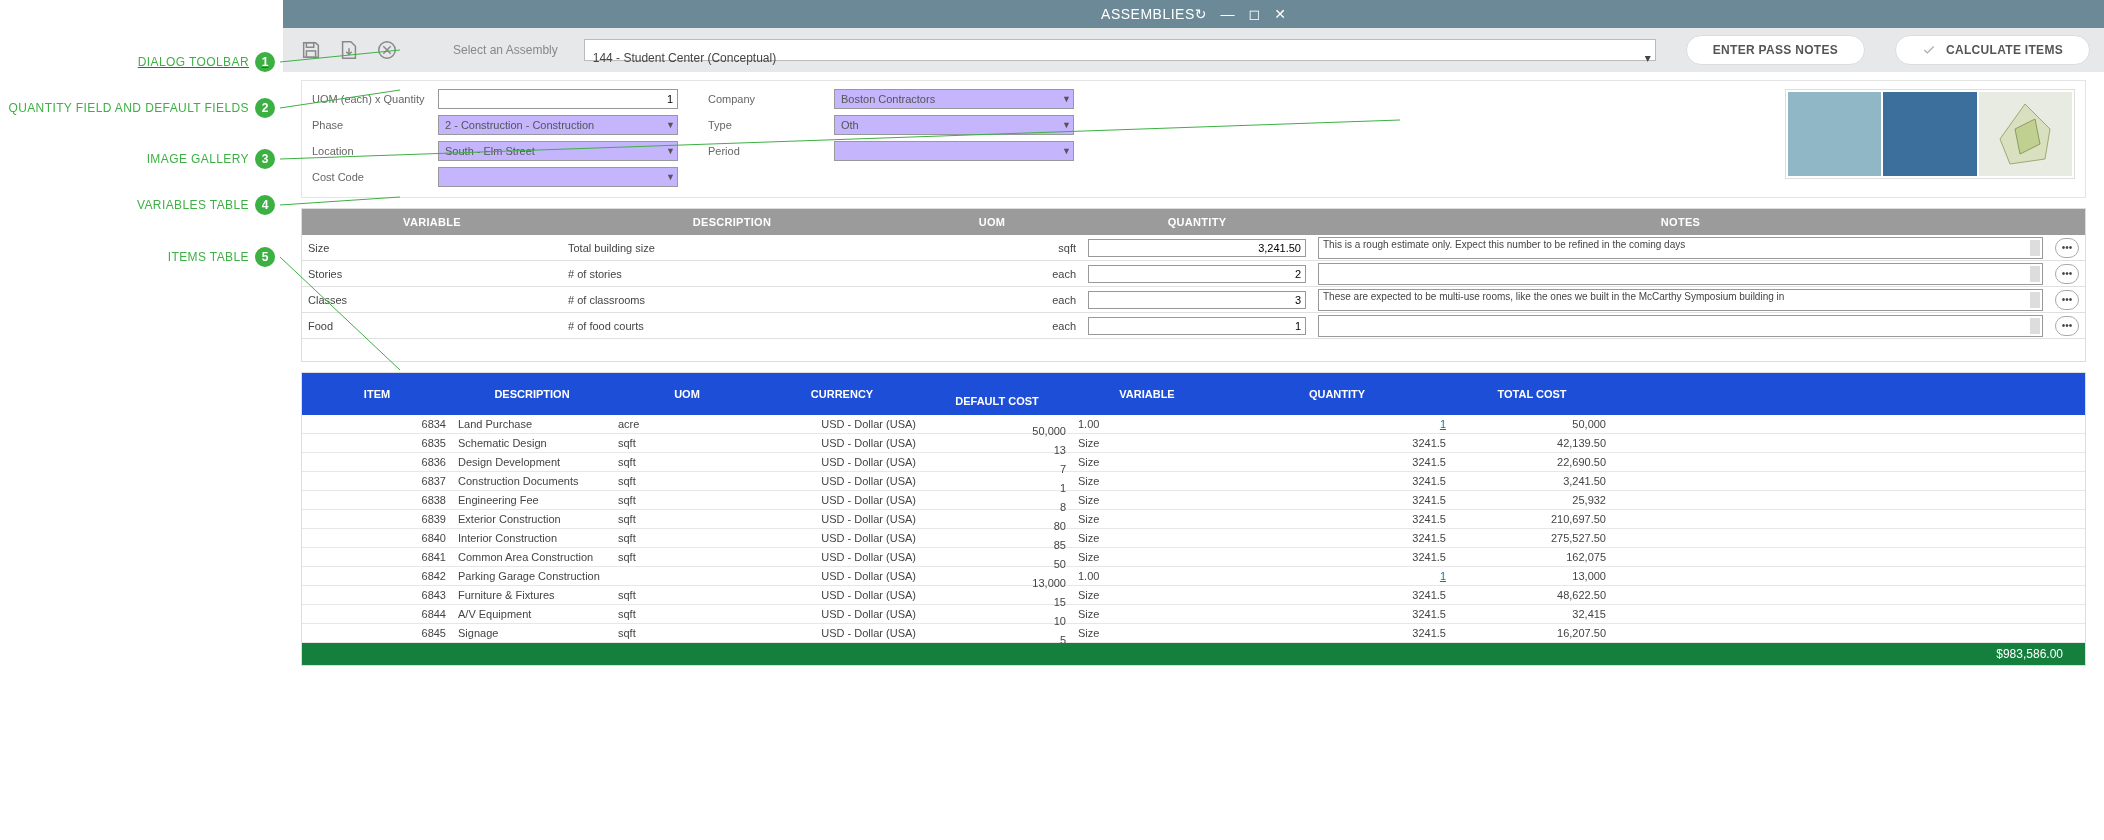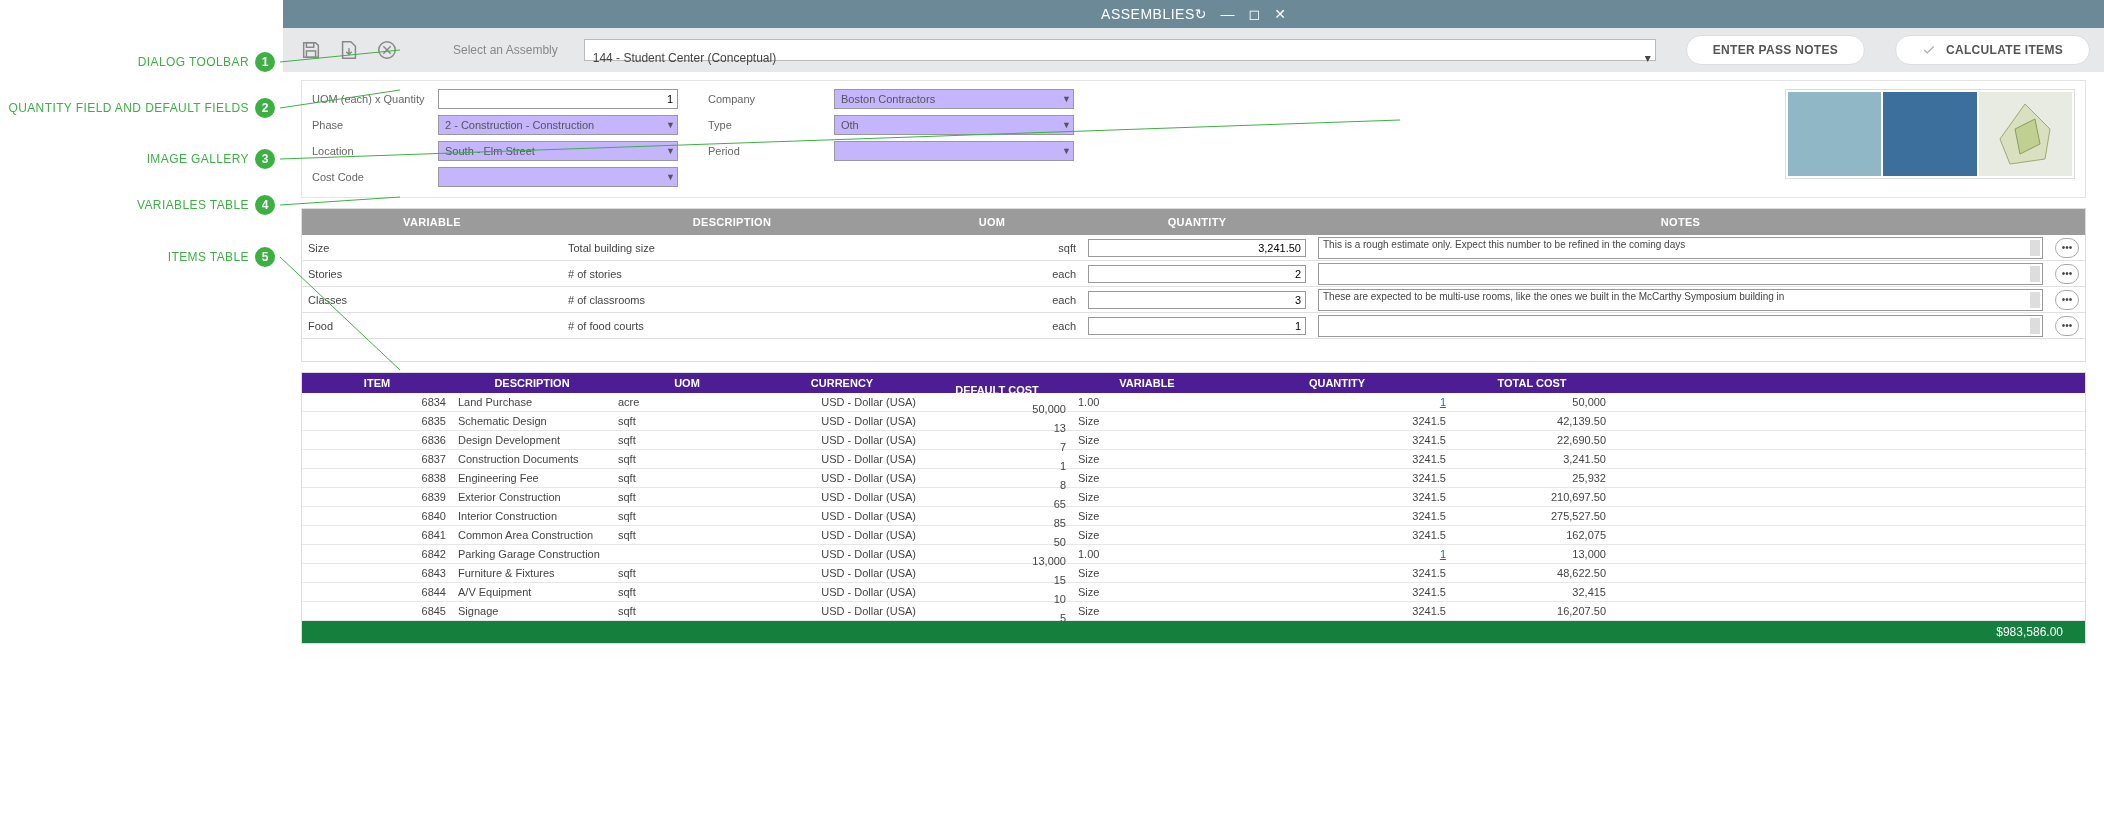--- a/index.html
+++ b/index.html
@@ -55,21 +55,21 @@
 .var-uom { width:180px; text-align:right !important; }
 .var-qty { width:230px; }
 .var-notes { flex:1; }
 .var-btn { width:36px; display:flex; align-items:center; justify-content:center; }
 .var-qty-input { border:1px solid #999; height:18px; width:100%; text-align:right; padding:0 4px; font-size:11px; }
 .var-notes-box { border:1px solid #999; height:22px; width:100%; padding:2px 14px 2px 4px; font-size:10px; color:#444; overflow:hidden; line-height:10px; position:relative; }
 .var-notes-box::after { content:""; position:absolute; right:2px; top:2px; bottom:2px; width:10px; background:linear-gradient(#ddd,#ddd); }
 .more-btn { width:24px; height:20px; border:1px solid #aaa; border-radius:10px; display:flex; align-items:center; justify-content:center; font-size:10px; cursor:pointer; }
 
 .item-wrap { border:1px solid #ddd; display:flex; flex-direction:column; }
-.item-head { display:flex; background:#4c1d95; color:#fff; font-size:11px; font-weight:bold; height:20px; align-items:center; }
+.item-head { display:flex; background:#1d4ed8; color:#fff; font-size:11px; font-weight:bold; height:42px; align-items:center; }
 .item-head > div, .irow > div { padding:0 6px; }
 .c-item { width:150px; text-align:right; }
 .c-desc { width:160px; }
 .c-uom { width:150px; }
 .c-curr { width:160px; text-align:right; }
 .c-dcost { width:150px; text-align:right;margin-top:13px; }
 .c-var { width:150px; }
 .c-qty { width:230px; text-align:right; }
 .c-total { width:160px; text-align:right; }
 .item-head .c-item,.item-head .c-desc,.item-head .c-uom,.item-head .c-curr,.item-head .c-dcost,.item-head .c-var,.item-head .c-qty,.item-head .c-total{ text-align:center;}
@@ -87,21 +87,21 @@
 <div class="wrap">
 
   <div class="annotations">
     <svg class="ann-line-svg">
       <line x1="280" y1="62" x2="400" y2="50" stroke="#3db044" stroke-width="1"></line>
       <line x1="280" y1="108" x2="400" y2="90" stroke="#3db044" stroke-width="1"></line>
       <line x1="280" y1="159" x2="1400" y2="120" stroke="#3db044" stroke-width="1"></line>
       <line x1="280" y1="205" x2="400" y2="197" stroke="#3db044" stroke-width="1"></line>
       <line x1="280" y1="257" x2="400" y2="370" stroke="#3db044" stroke-width="1"></line>
     </svg>
-    <div class="ann-row" style="top:52px;">
+    <div class="ann-row" style="top:52px;text-decoration:underline;">
         <span class="ann-label">DIALOG TOOLBAR</span>
         <span class="ann-badge">1</span>
       </div>
     <div class="ann-row" style="top:98px;">
         <span class="ann-label">QUANTITY FIELD AND DEFAULT FIELDS</span>
         <span class="ann-badge">2</span>
       </div>
     <div class="ann-row" style="top:149px;">
         <span class="ann-label">IMAGE GALLERY</span>
         <span class="ann-badge">3</span>
@@ -340,21 +340,21 @@
               <div class="c-dcost">8</div>
               <div class="c-var">Size</div>
               <div class="c-qty"><span>3241.5</span></div>
               <div class="c-total">25,932</div>
             </div>
             <div class="irow">
               <div class="c-item">6839</div>
               <div class="c-desc">Exterior Construction</div>
               <div class="c-uom">sqft</div>
               <div class="c-curr">USD - Dollar (USA)</div>
-              <div class="c-dcost">65</div>
+              <div class="c-dcost">80</div>
               <div class="c-var">Size</div>
               <div class="c-qty"><span>3241.5</span></div>
               <div class="c-total">210,697.50</div>
             </div>
             <div class="irow">
               <div class="c-item">6840</div>
               <div class="c-desc">Interior Construction</div>
               <div class="c-uom">sqft</div>
               <div class="c-curr">USD - Dollar (USA)</div>
               <div class="c-dcost">85</div>

